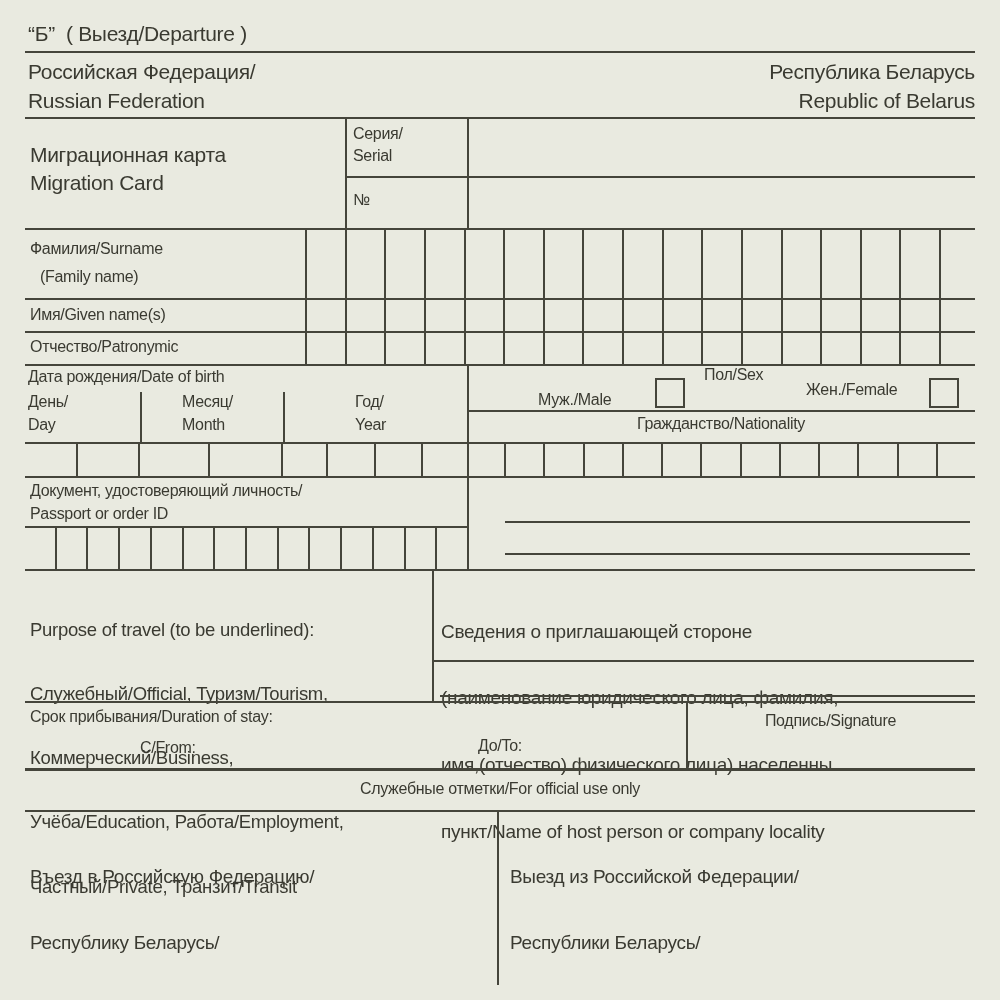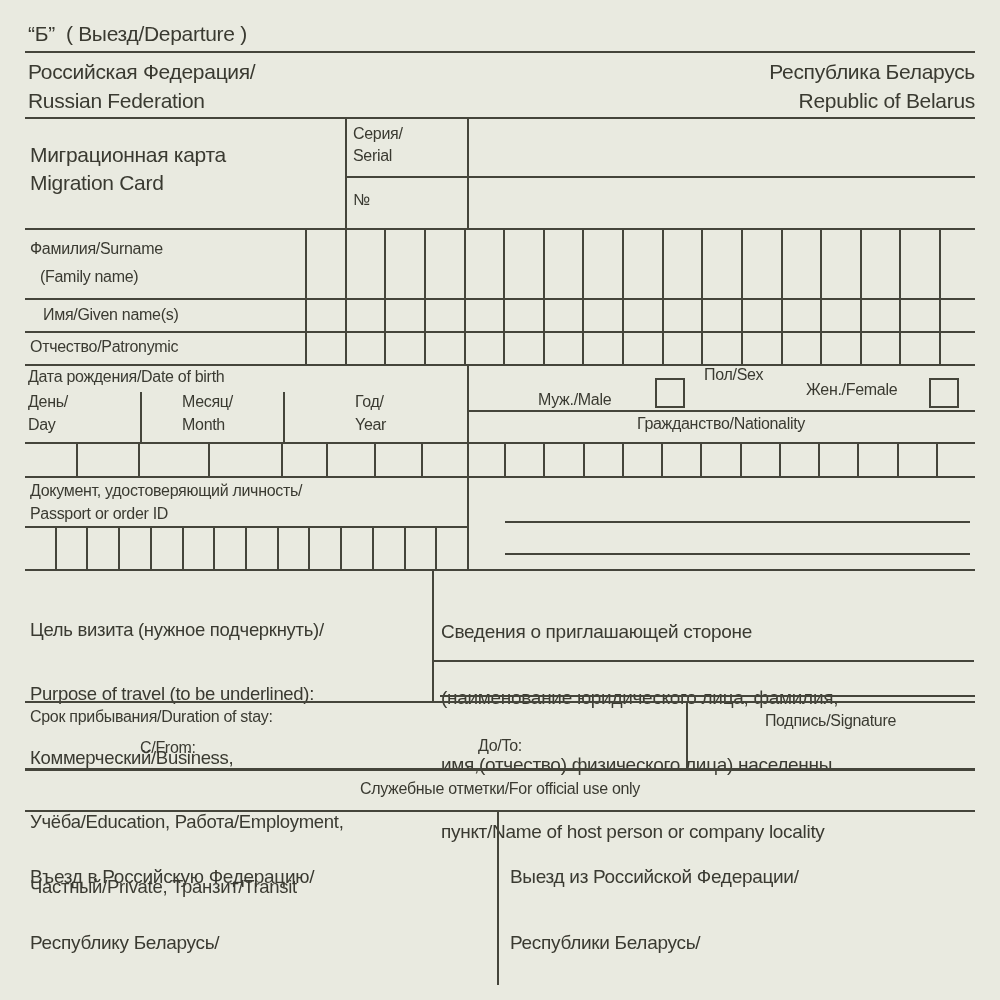--- a/index.html
+++ b/index.html
@@ -52,21 +52,21 @@
   <div class="vl" style="left:345px;top:117px;height:112px;"></div>
   <div class="vl" style="left:467px;top:117px;height:112px;"></div>
   <div class="t f20" style="left:353px;top:125px;">Серия/</div>
   <div class="t f20" style="left:353px;top:147px;">Serial</div>
   <div class="hl" style="left:345px;top:176px;width:630px;"></div>
   <div class="t f20" style="left:353px;top:191px;">№</div>
   <div class="hl" style="left:25px;top:228px;width:950px;"></div>
 
   <div class="t f20" style="left:30px;top:240px;">Фамилия/Surname</div>
   <div class="t f20" style="left:40px;top:268px;">(Family name)</div>
-  <div class="t f20" style="left:30px;top:306px;margin-left:13px;">Имя/Given name(s)</div>
+  <div class="t f20" style="left:30px;top:306px;">Имя/Given name(s)</div>
   <div class="t f20" style="left:30px;top:338px;">Отчество/Patronymic</div>
   <div class="cells edged" style="left:305px;top:228px;width:632px;height:137px;">
       <div></div>
       <div></div>
       <div></div>
       <div></div>
       <div></div>
       <div></div>
       <div></div>
       <div></div>
@@ -148,22 +148,22 @@
       <div></div>
       <div></div>
       <div></div>
       <div></div>
       <div></div>
       <div></div>
     </div>
   <div class="hl" style="left:25px;top:569px;width:950px;"></div>
 
   <div class="t f185 lines" style="left:30px;top:576px;line-height:21.4px;">
-    <div>Цель визита (нужное подчеркнуть)/</div>
     <div>Purpose of travel (to be underlined):</div>
+    <div>Служебный/Official, Туризм/Tourism,</div>
     <div>Коммерческий/Business,</div>
     <div>Учёба/Education, Работа/Employment,</div>
     <div>Частный/Private, Транзит/Transit</div>
   </div>
   <div class="vl" style="left:432px;top:569px;height:133px;"></div>
   <div class="t f19 lines" style="left:441px;top:576px;line-height:22.3px;">
     <div>Сведения о приглашающей стороне</div>
     <div>(наименование юридического лица, фамилия,</div>
     <div>имя,(отчество) физического лица) населенны</div>
     <div>пункт/Name of host person or company locality</div>

